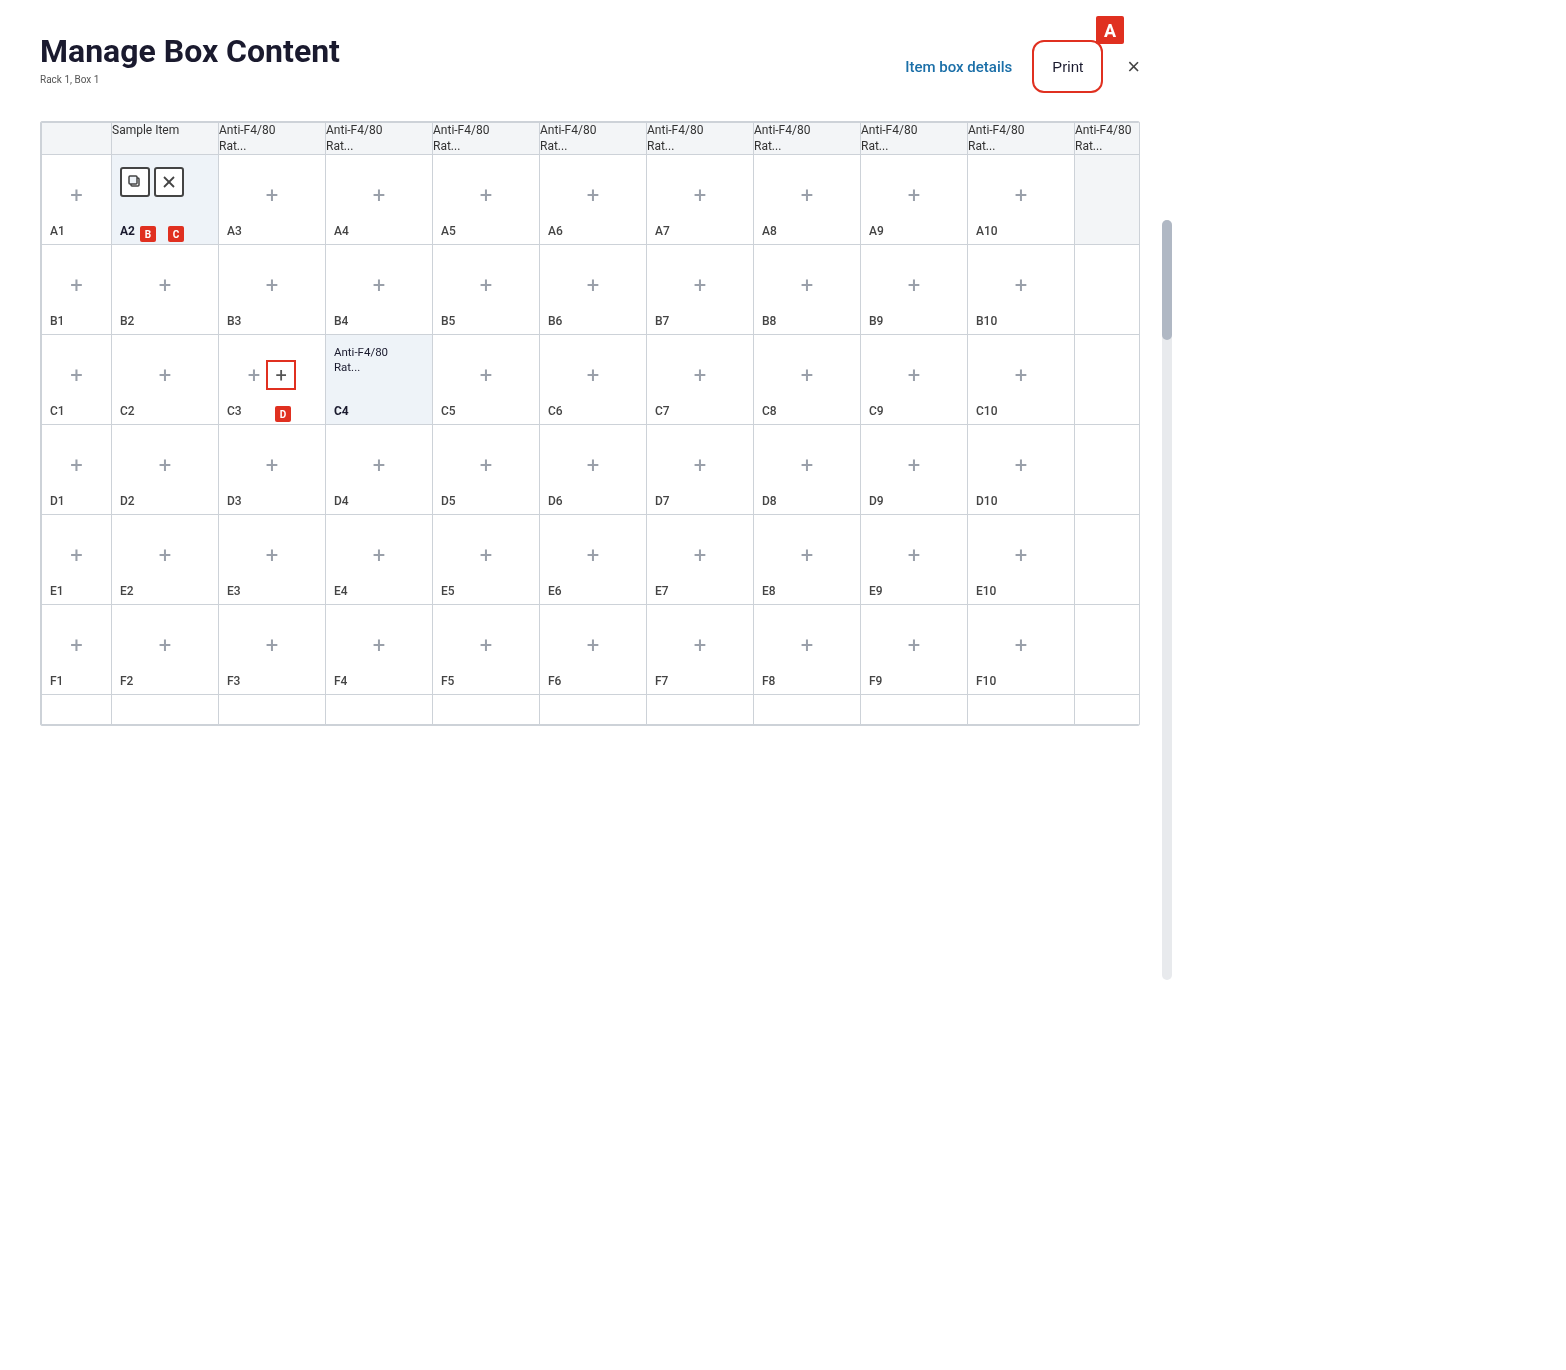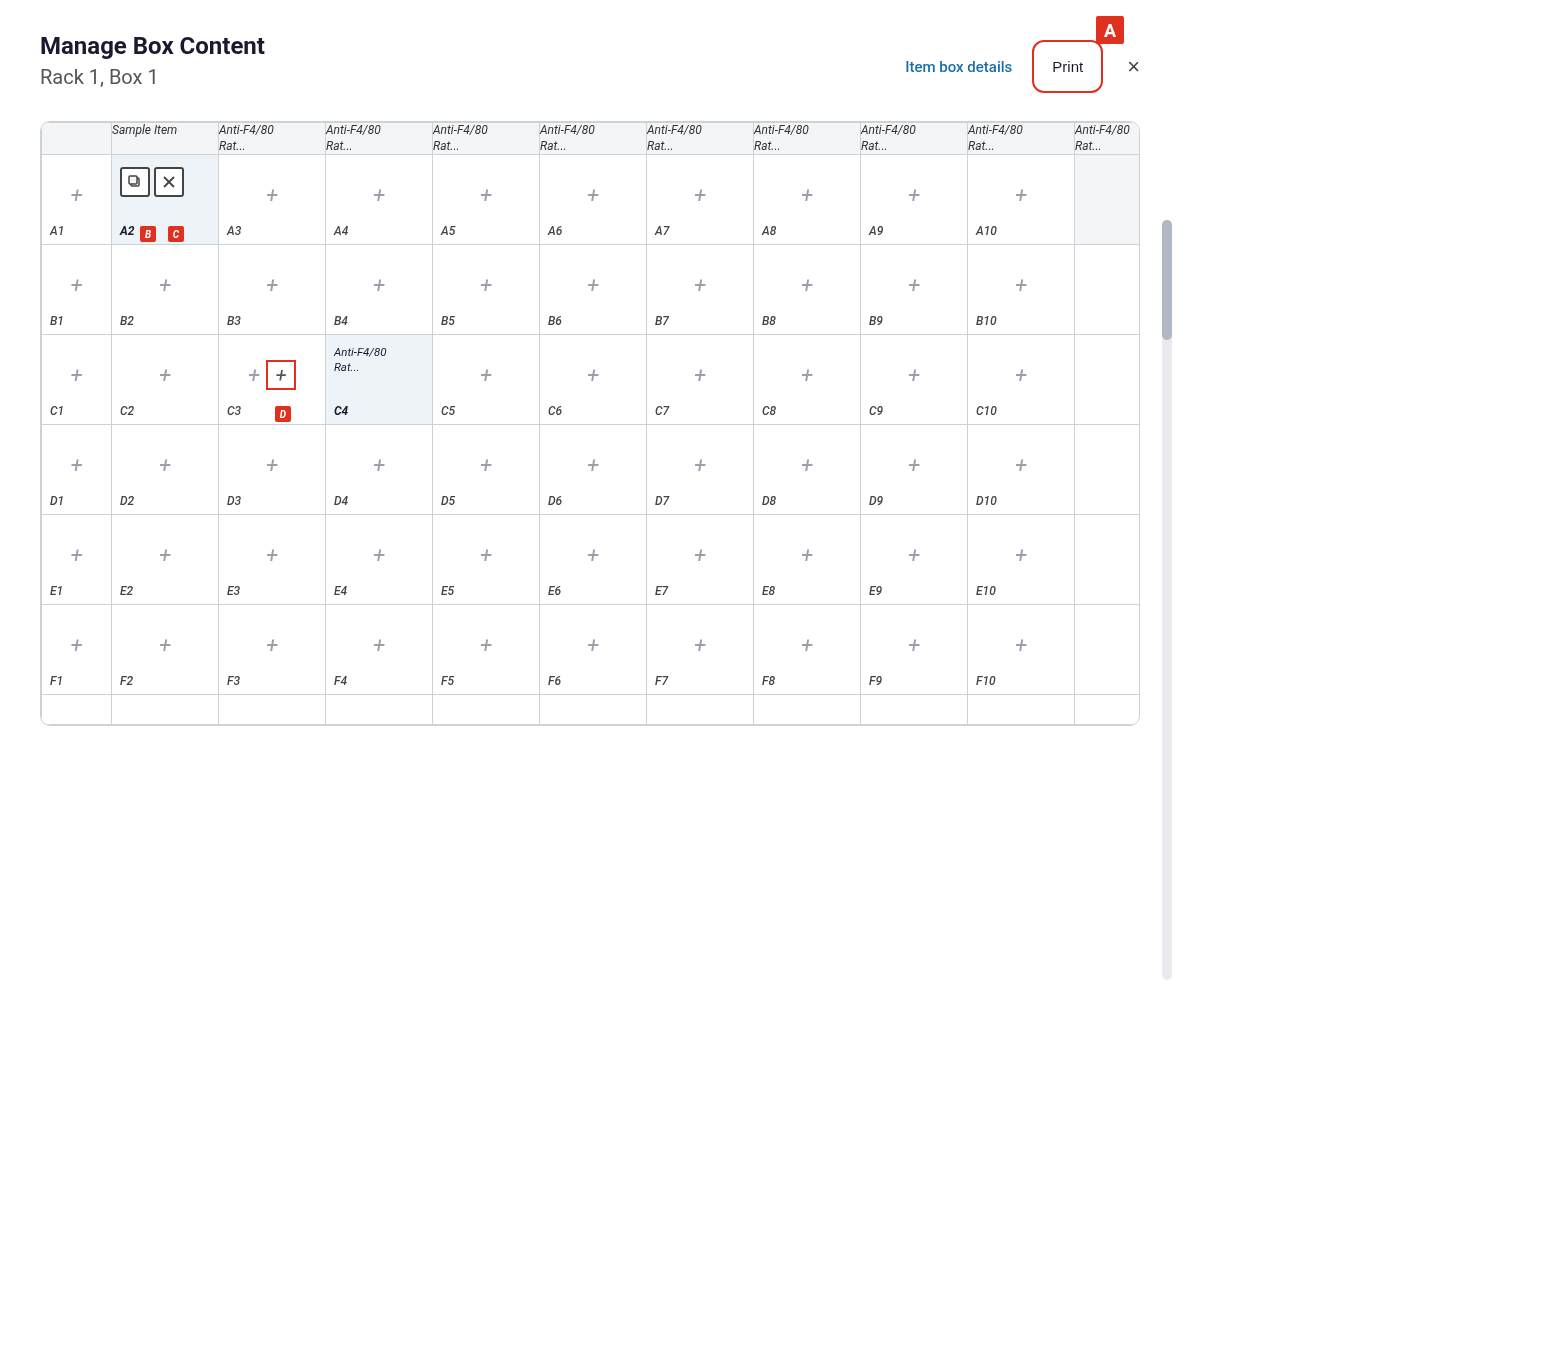--- a/index.html
+++ b/index.html
@@ -16,27 +16,27 @@
       position: relative;
     }
     .header-row {
       display: flex;
       align-items: flex-start;
       justify-content: space-between;
       margin-bottom: 28px;
     }
     .title-block {}
     .page-title {
-      font-size: 24px;
+      font-size: 32px;
       font-weight: 700;
       color: #1a1a2e;
       line-height: 1.2;
     }
     .subtitle {
-      font-size: 20px;
+      font-size: 10px;
       color: #555;
       margin-top: 4px;
     }
     .header-actions {
       display: flex;
       align-items: center;
       gap: 20px;
       margin-top: 8px;
     }
     .edit-link {
@@ -93,23 +93,22 @@
     .scrollbar-thumb {
       width: 10px;
       height: 120px;
       background: #b0b8c4;
       border-radius: 5px;
     }
 
     
     .grid-container {
       border: 1px solid #cdd2d8;
-      border-radius: 10px;
+      border-radius: 2px;
       overflow: hidden;
-      font-style: italic;
     }
     .grid-table {
       border-collapse: collapse;
       width: 100%;
       table-layout: fixed;
     }
     .grid-table th, .grid-table td {
       border: 1px solid #cdd2d8;
       text-align: left;
       vertical-align: top;

